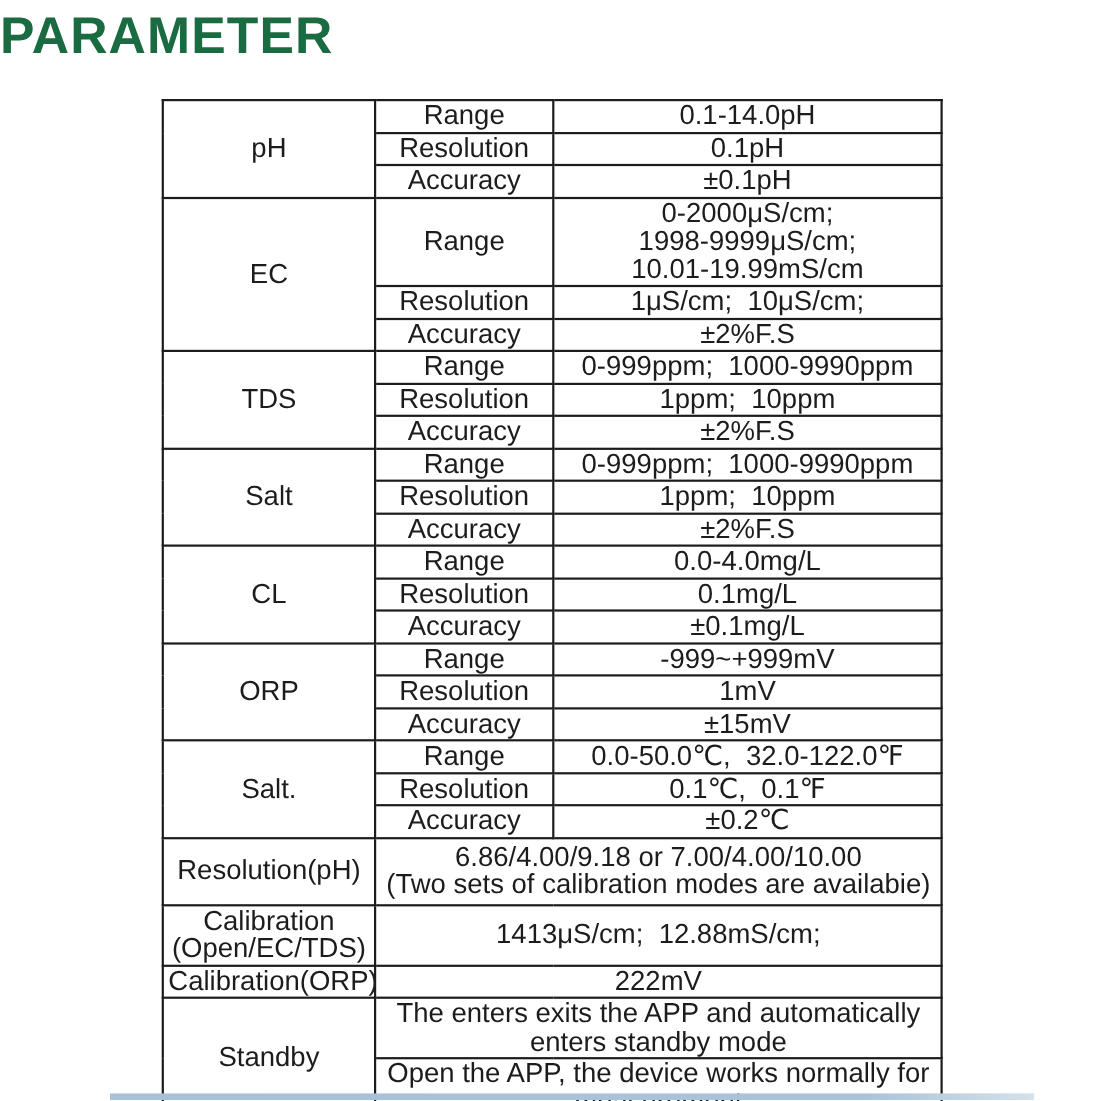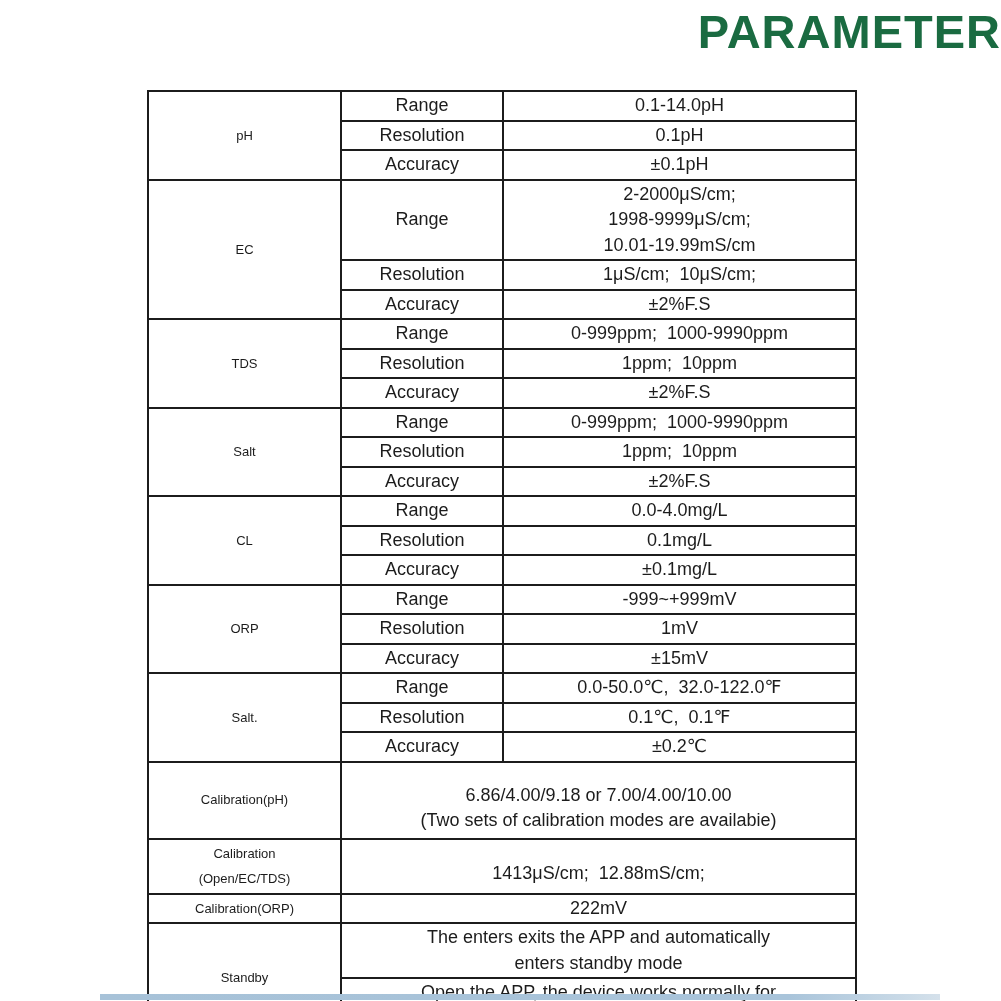--- a/index.html
+++ b/index.html
@@ -6,45 +6,45 @@
   #page{
     position:relative;
     width:1001px;height:1001px;
     background:#ffffff;
     font-family:"Liberation Sans","DejaVu Sans",sans-serif;
     overflow:hidden;
   }
   #title{
     position:absolute;
     top:4px;left:0;right:0;
-    text-align:right;
+    text-align:left;
     font-size:47px;
     font-weight:bold;
     letter-spacing:1px;
     color:#1a6b41;
   }
   #spec-table{
     position:absolute;
     left:147px;top:90px;
     width:708px;
     border-collapse:collapse;
     table-layout:fixed;
     color:#1c1c1c;
   }
   #spec-table td{
     border:2px solid #1c1c1c;
-    font-size:18px;
+    font-size:25px;
     line-height:25.5px;
     padding:1px 4px;
     text-align:center;
     vertical-align:middle;
     overflow:hidden;
   }
-  #spec-table td.label-cell{font-size:13px;}
-  #spec-table td.pad2{padding-top:20px;padding-bottom:4px;}
+  #spec-table td.label-cell{font-size:25px;}
+  #spec-table td.pad2{padding-top:4px;padding-bottom:4px;}
   #bottom-bar{
     position:absolute;
     left:100px;top:994px;
     width:840px;height:6px;
     background:linear-gradient(to right,#a7c2d8 0%,#a9c4da 82%,#cadae7 96%,#d5e1eb 100%);
   }
 </style>
 </head>
 <body>
 
@@ -78,21 +78,21 @@
           <td class="value-cell">
             <div>±0.1pH</div>
           </td>
         </tr>
         <tr>
           <td class="label-cell" rowspan="3">
             <div>EC</div>
           </td>
           <td class="name-cell">Range</td>
           <td class="value-cell">
-            <div>2-2000μS/cm;</div>
+            <div>0-2000μS/cm;</div>
             <div>1998-9999μS/cm;</div>
             <div>10.01-19.99mS/cm</div>
           </td>
         </tr>
         <tr>
           <td class="name-cell">Resolution</td>
           <td class="value-cell">
             <div>1μS/cm;&nbsp; 10μS/cm;</div>
           </td>
         </tr>
@@ -202,21 +202,21 @@
           </td>
         </tr>
         <tr>
           <td class="name-cell">Accuracy</td>
           <td class="value-cell">
             <div>±0.2℃</div>
           </td>
         </tr>
         <tr>
           <td class="label-cell" rowspan="1">
-            <div>Calibration(pH)</div>
+            <div>Resolution(pH)</div>
           </td>
           <td colspan="2" class="value-cell pad2">
             <div>6.86/4.00/9.18 or 7.00/4.00/10.00</div>
             <div>(Two sets of calibration modes are availabie)</div>
           </td>
         </tr>
         <tr>
           <td class="label-cell" rowspan="1">
             <div>Calibration</div>
             <div>(Open/EC/TDS)</div>

